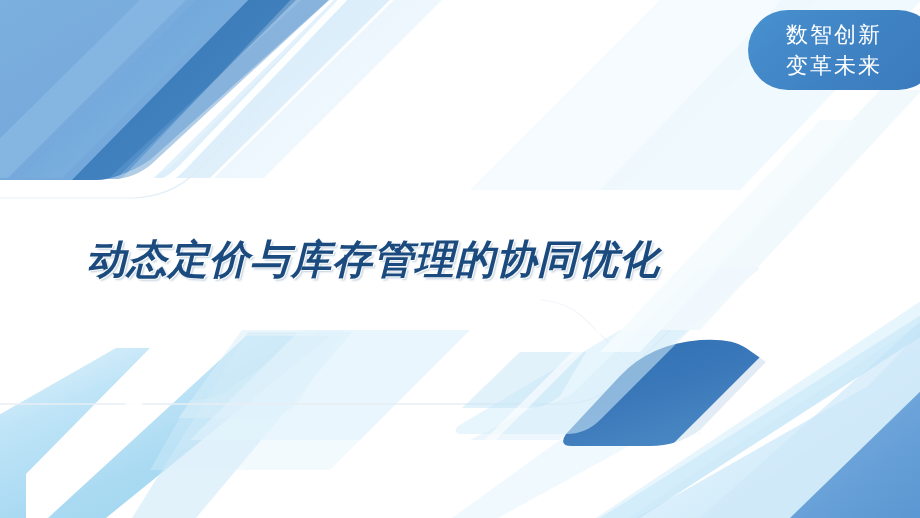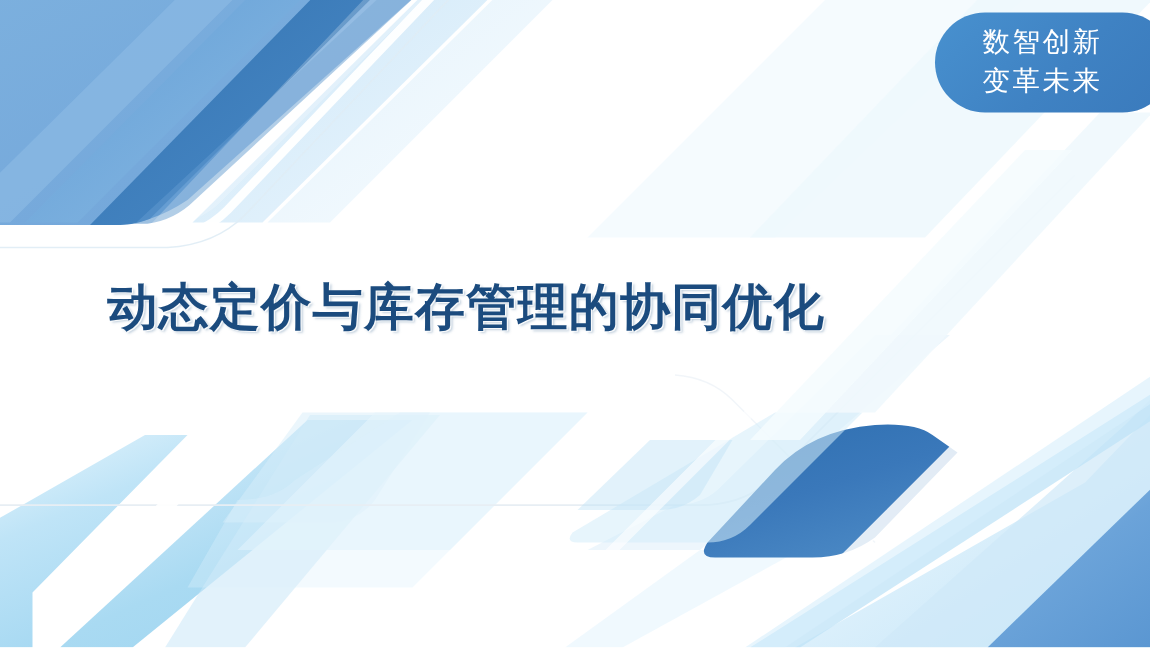--- a/index.html
+++ b/index.html
@@ -47,22 +47,23 @@
     line-height: 31px;
     letter-spacing: 2px;
     font-weight: 400;
     white-space: nowrap;
   }
 
   
   .title-wrap {
     position: absolute;
     left: 86px;
-    top: 220px;
+    top: 233px;
     z-index: 50;
+    font-style: italic;
   }
   .slide-title {
     margin: 0;
     font-size: 40px;
     line-height: 52px;
     font-weight: bold;
     color: #1b4b7e;
     letter-spacing: 1px;
     white-space: nowrap;
     text-shadow: 1px 1px 0 rgba(255,255,255,0.85),

